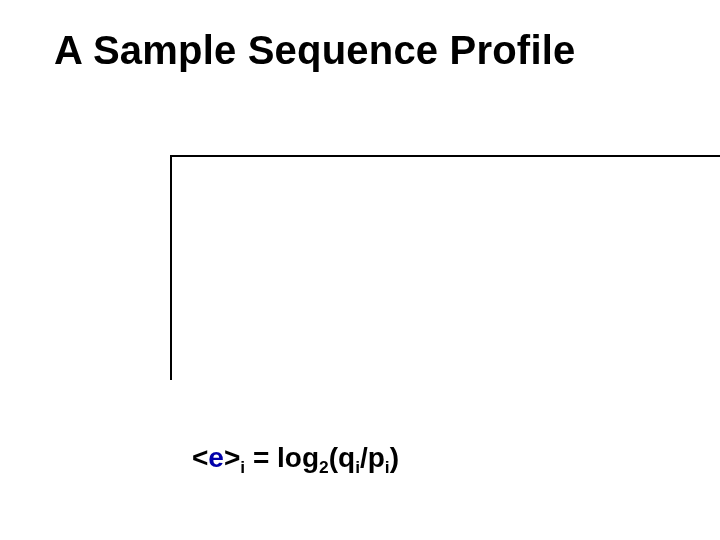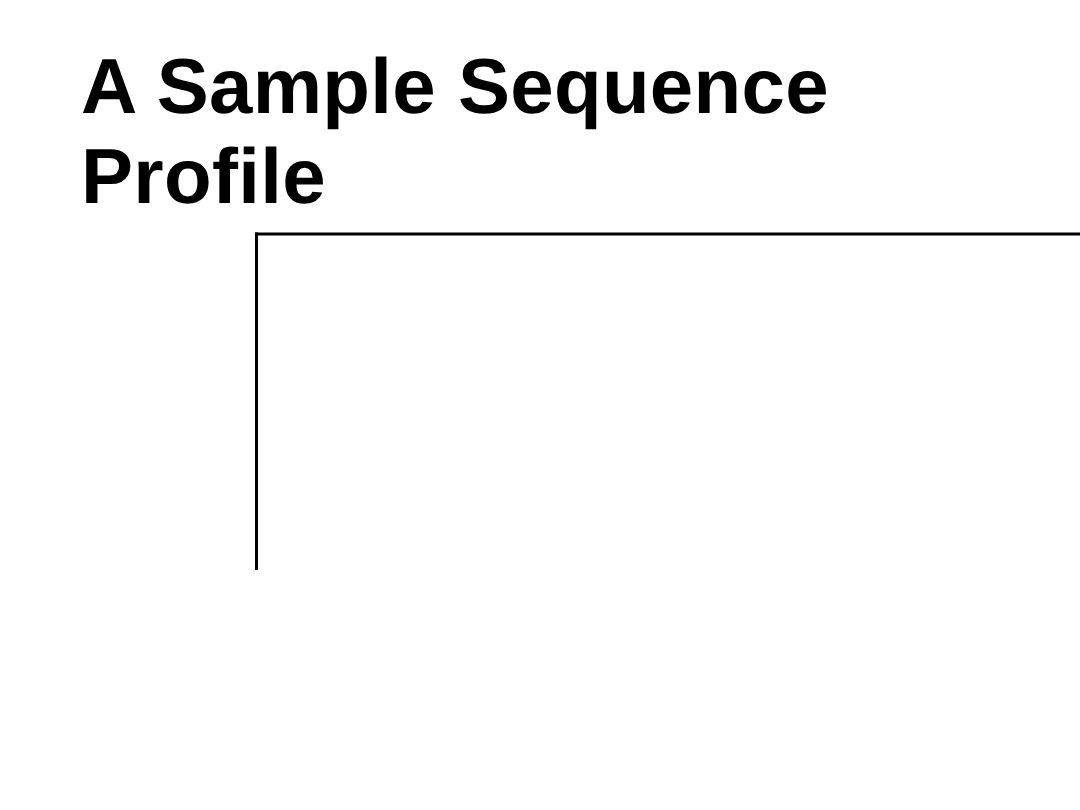--- a/index.html
+++ b/index.html
@@ -7,21 +7,21 @@
   .slide {
     position: relative;
     width: 720px;
     height: 540px;
     background: #fff;
   }
   .title {
     position: absolute;
     top: 28px;
     left: 54px;
-    font-size: 52px;
+    font-size: 40px;
     font-weight: bold;
     color: #000;
     letter-spacing: 0.2px;
   }
   .plot-frame {
     position: absolute;
     top: 155px;
     left: 170px;
     width: 560px;
     height: 225px;
@@ -48,14 +48,17 @@
 </style>
 </head>
 <body>
 
 <div class="slide">
 
   <div class="title">A Sample Sequence Profile</div>
 
   <div class="plot-frame"></div>
 
+  <div class="formula">
+    <span>&lt;</span><span class="eps">e</span><span>&gt;</span><sub>i</sub><span> = log</span><sub>2</sub><span>(q</span><sub>i</sub><span>/p</span><sub>i</sub><span>)</span>
+  </div>
 
 </div>
 
 </body></html>

